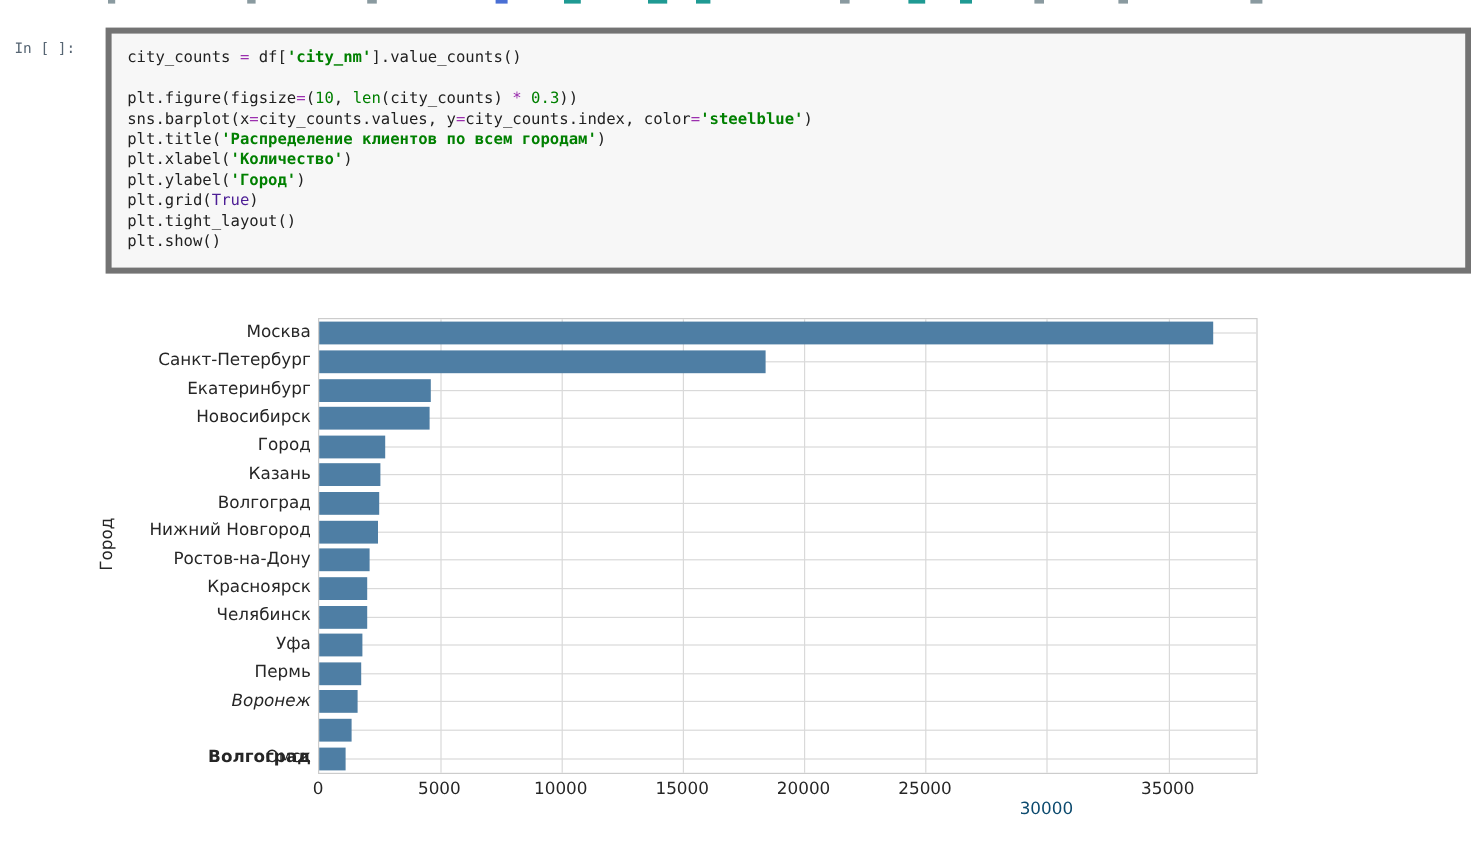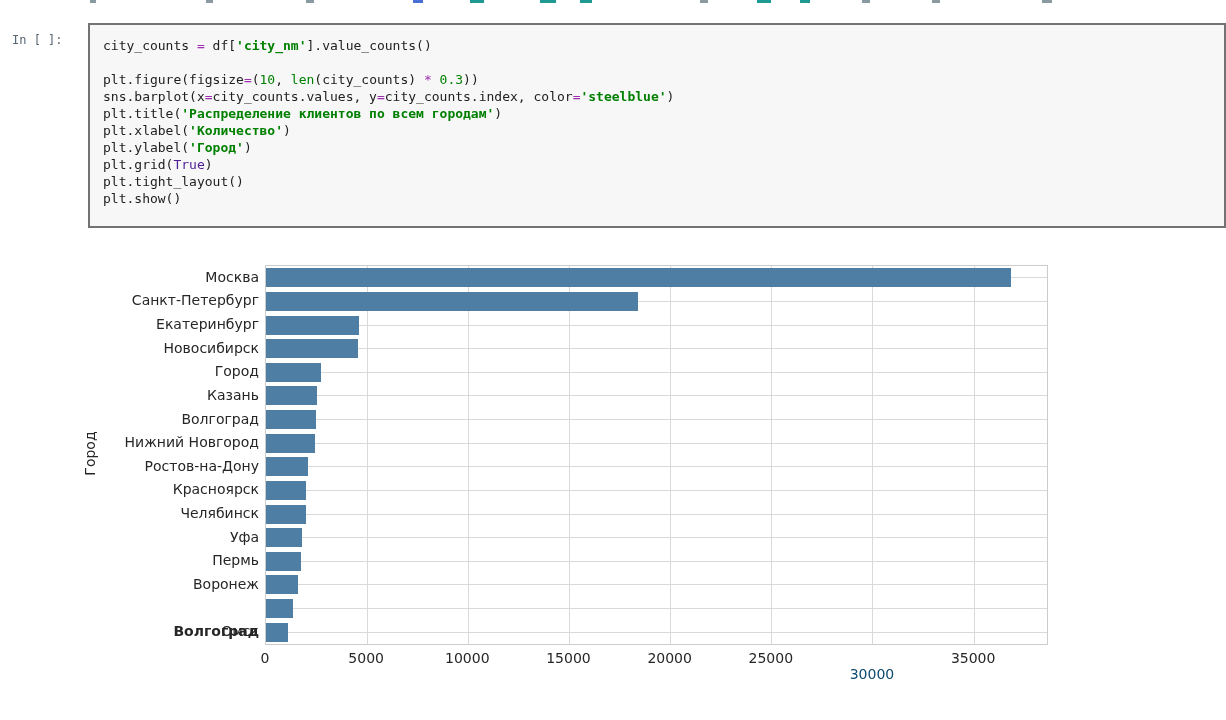--- a/index.html
+++ b/index.html
@@ -6,21 +6,21 @@
   body{
     width:1226px;height:720px;position:relative;background:#ffffff;
     font-family:"DejaVu Sans",sans-serif;overflow:hidden;
   }
   
   .remnant-seg{position:absolute;top:0;height:3px;}
 
   
   .cell{
     position:absolute;left:88px;top:23px;width:1138px;height:205px;
-    background:#f7f7f7;border:2px solid #737373;box-sizing:border-box;
+    background:#f7f7f7;border:5px solid #737373;box-sizing:border-box;
   }
   .prompt{
     position:absolute;left:12px;top:33px;width:70px;
     font-family:"DejaVu Sans Mono",monospace;font-size:12px;color:#566573;
     white-space:pre;
   }
   .code{
     position:absolute;left:13px;top:12px;right:6px;
     font-family:"DejaVu Sans Mono",monospace;font-size:13px;line-height:17px;
     color:#212121;white-space:pre;
@@ -135,16 +135,16 @@
     <div class="ytick" style="left: 1px; width: 180px; top: 98.6875px; color: rgb(38, 38, 38);">Новосибирск</div>
     <div class="ytick" style="left: 1px; width: 180px; top: 122.312px; color: rgb(38, 38, 38);">Город</div>
     <div class="ytick" style="left: 1px; width: 180px; top: 145.938px; color: rgb(38, 38, 38);">Казань</div>
     <div class="ytick" style="left: 1px; width: 180px; top: 169.562px; color: rgb(38, 38, 38);">Волгоград</div>
     <div class="ytick" style="left: 1px; width: 180px; top: 193.188px; color: rgb(38, 38, 38);">Нижний Новгород</div>
     <div class="ytick" style="left: 1px; width: 180px; top: 216.812px; color: rgb(38, 38, 38);">Ростов-на-Дону</div>
     <div class="ytick" style="left: 1px; width: 180px; top: 240.438px; color: rgb(38, 38, 38);">Красноярск</div>
     <div class="ytick" style="left: 1px; width: 180px; top: 264.062px; color: rgb(38, 38, 38);">Челябинск</div>
     <div class="ytick" style="left: 1px; width: 180px; top: 287.688px; color: rgb(38, 38, 38);">Уфа</div>
     <div class="ytick" style="left: 1px; width: 180px; top: 311.312px; color: rgb(38, 38, 38);">Пермь</div>
-    <div class="ytick" style="left: 1px; width: 180px; top: 334.938px; color: rgb(38, 38, 38);">Воронеж</div>
+    <div class="ytick" style="left: 1px; width: 180px; top: 334.938px; color: rgb(38, 38, 38); font-style: italic;">Воронеж</div>
     <div class="ytick" style="left: 1px; width: 180px; top: 358.562px; color: rgb(38, 38, 38); margin-top: 23px;">Омск</div>
     <div class="ytick" style="left: 1px; width: 180px; top: 382.188px; color: rgb(38, 38, 38); font-weight: bold;">Волгоград</div>
   </div>
 
 </body></html>

